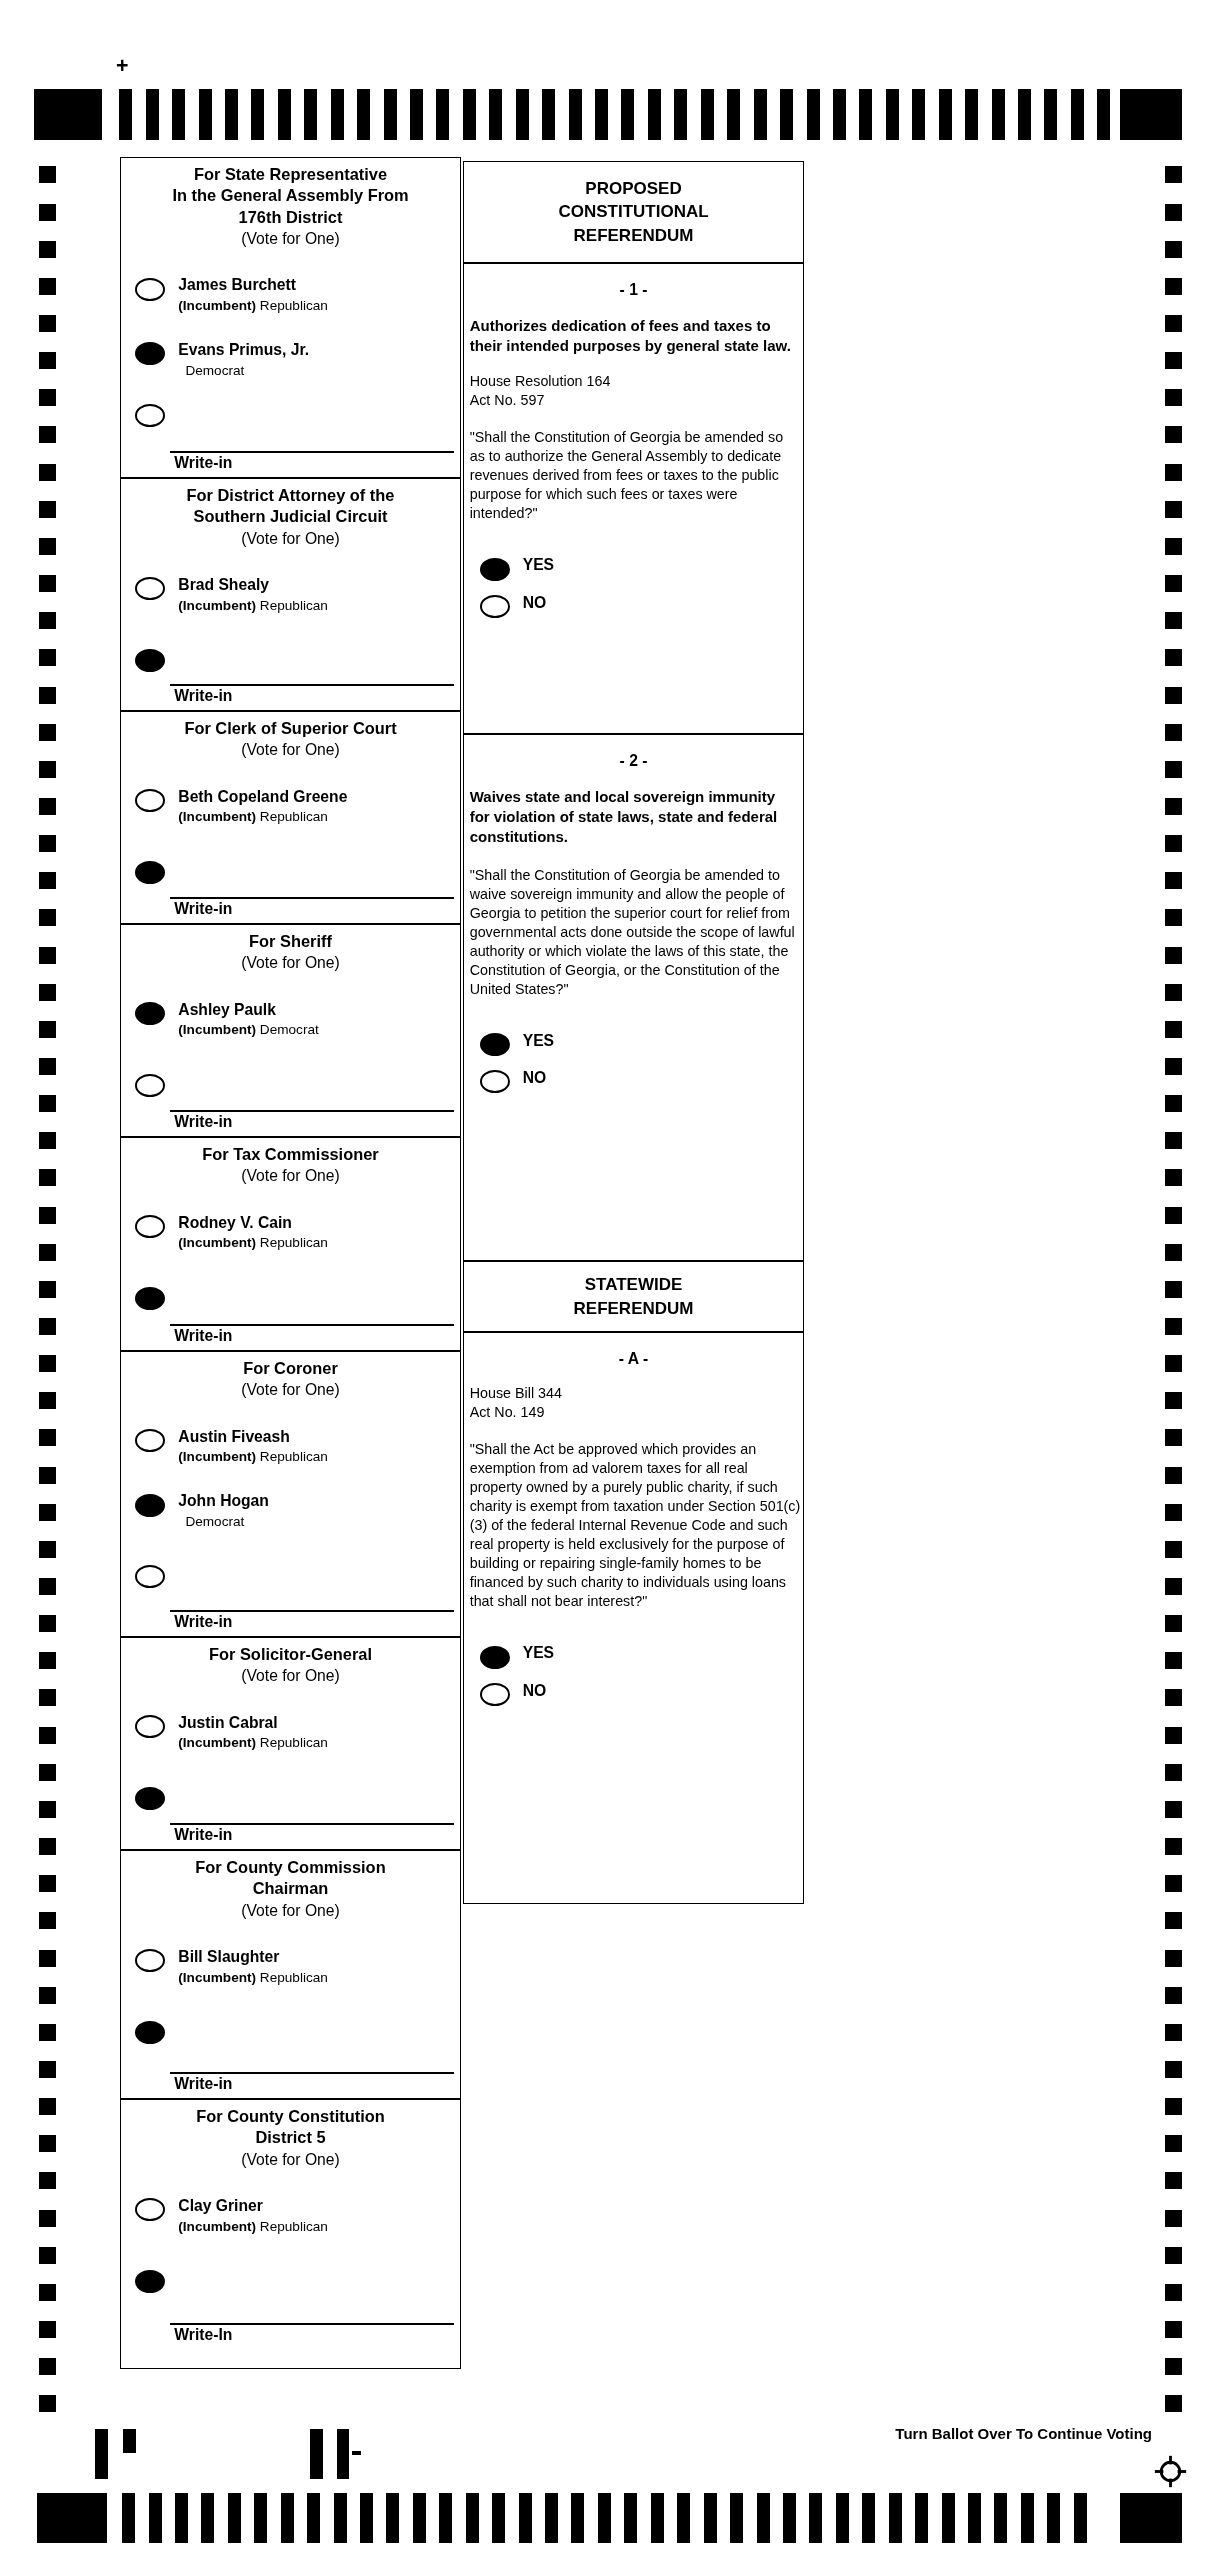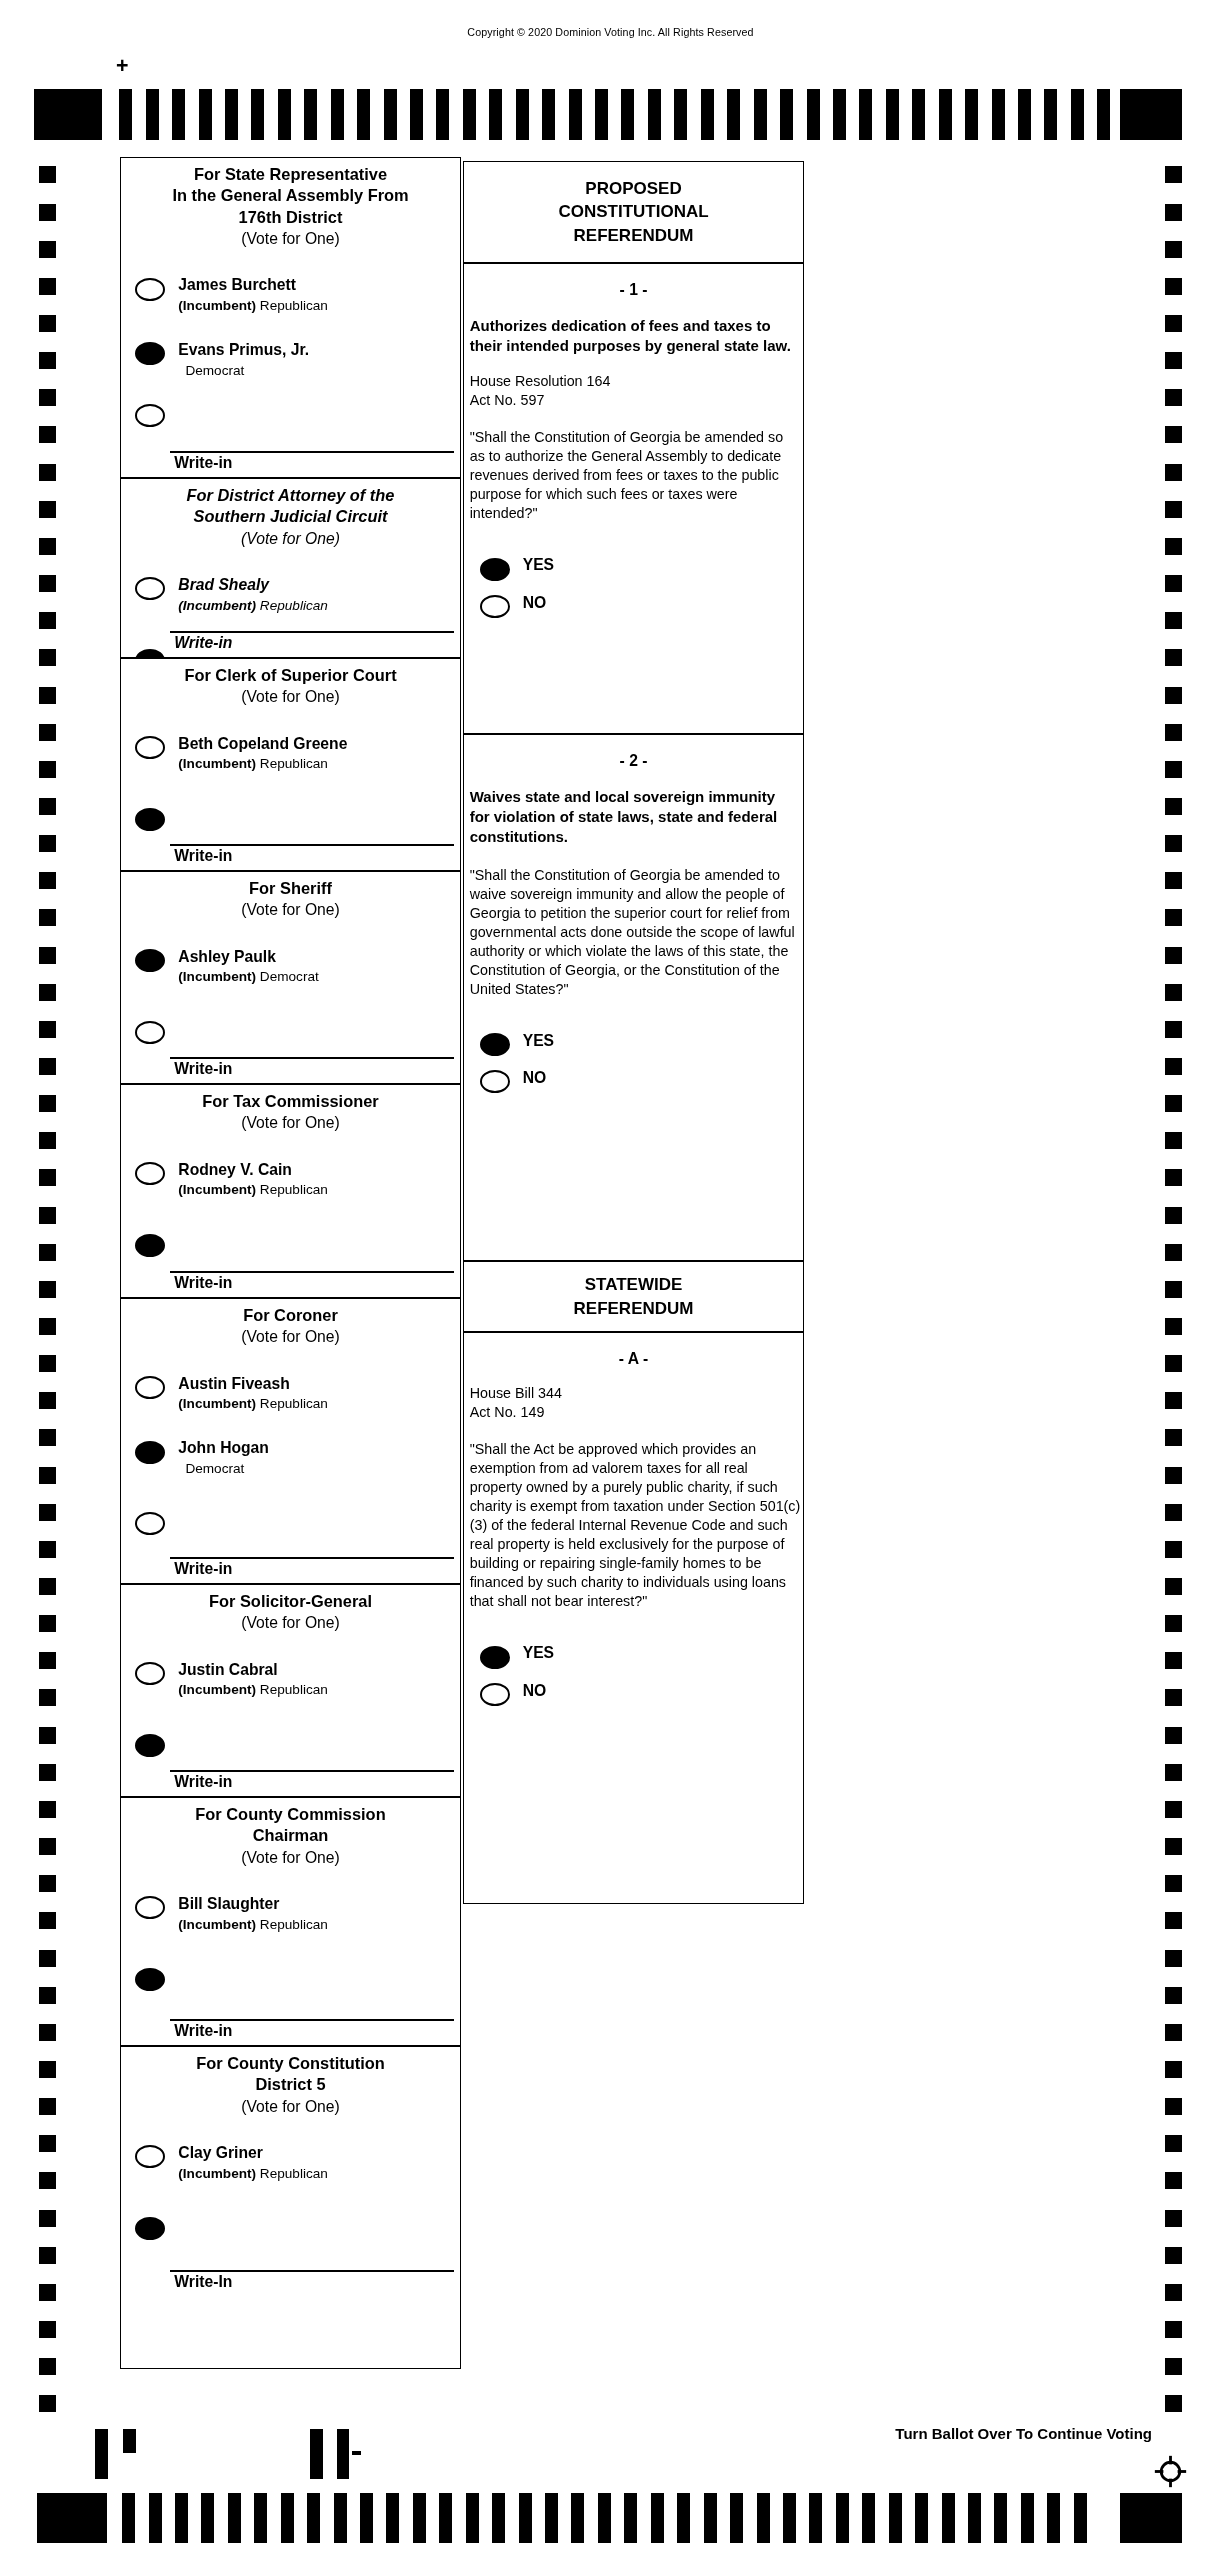--- a/index.html
+++ b/index.html
@@ -56,21 +56,20 @@
   .turnover{
     position:absolute;top:2425px;right:69px;
     font-size:15px;font-weight:bold;
   }
   .crosshair{position:absolute;left:1152px;top:2453px;}
 </style>
 </head>
 <body>
 
 <div class="page">
-  <div class="copyright">Copyright © 2020 Dominion Voting Inc. All Rights Reserved</div>
   <div class="plus" style="left:116px;top:56px;">+</div>
 
   <div id="timing-marks">
       <div class="tm" style="left: 34px; top: 89px; width: 68px; height: 51px;"></div>
       <div class="tm" style="left: 1120px; top: 89px; width: 62px; height: 51px;"></div>
       <div class="tm" style="left: 119px; top: 89px; width: 13px; height: 51px;"></div>
       <div class="tm" style="left: 146px; top: 89px; width: 13px; height: 51px;"></div>
       <div class="tm" style="left: 172px; top: 89px; width: 13px; height: 51px;"></div>
       <div class="tm" style="left: 199px; top: 89px; width: 13px; height: 51px;"></div>
       <div class="tm" style="left: 225px; top: 89px; width: 13px; height: 51px;"></div>
@@ -298,21 +297,21 @@
           </div>
         </div>
         <div class="cand-row blank">
           <div class="oval"></div>
         </div>
         <div class="writein">
           <div class="wline"></div>
           <div class="wlabel">Write-in</div>
         </div>
       </div>
-      <div class="contest" style="height: 180px; font-style: italic;">
+      <div class="contest" style="height: 233px;">
         <div class="c-title">
           <div class="t-line">For District Attorney of the</div>
           <div class="t-line">Southern Judicial Circuit</div>
           <div class="vote-line">(Vote for One)</div>
         </div>
         <div class="cand-row">
           <div class="oval"></div>
           <div class="cand-text">
             <div class="cand-name">Brad Shealy</div>
             <div class="cand-party"><span class="inc">(Incumbent) </span>Republican</div>

